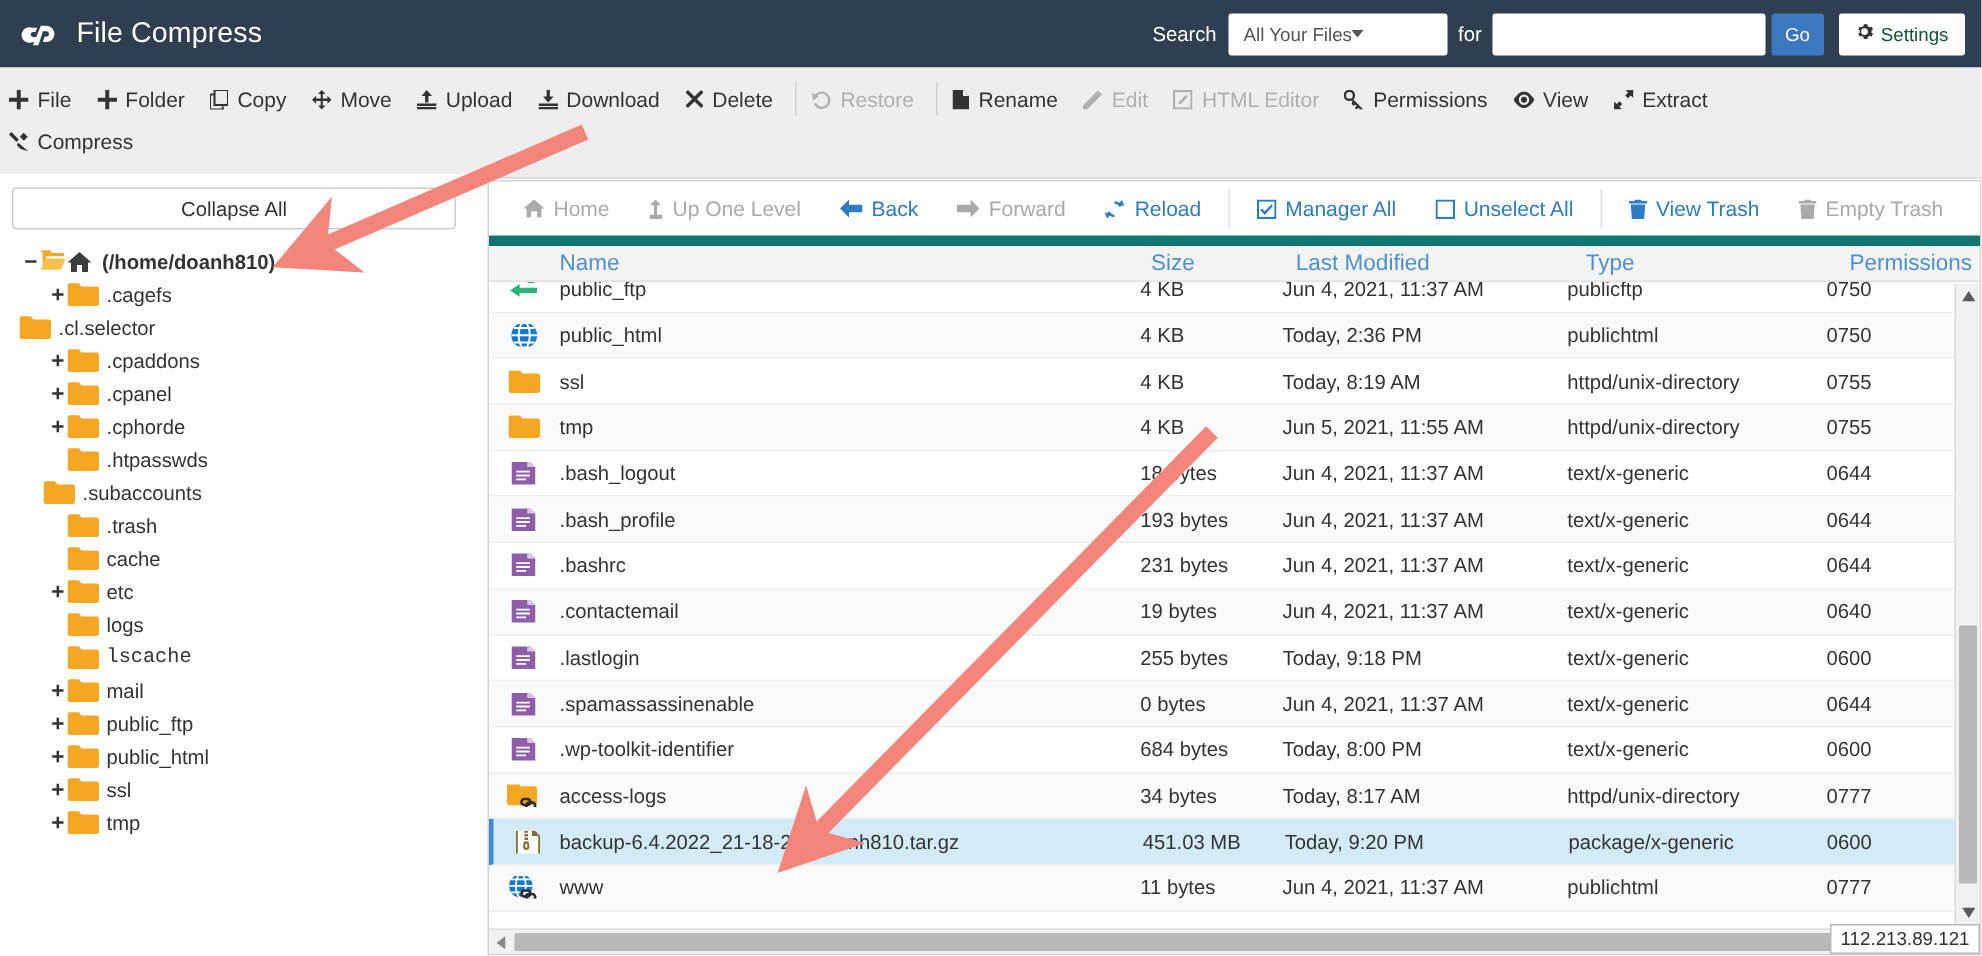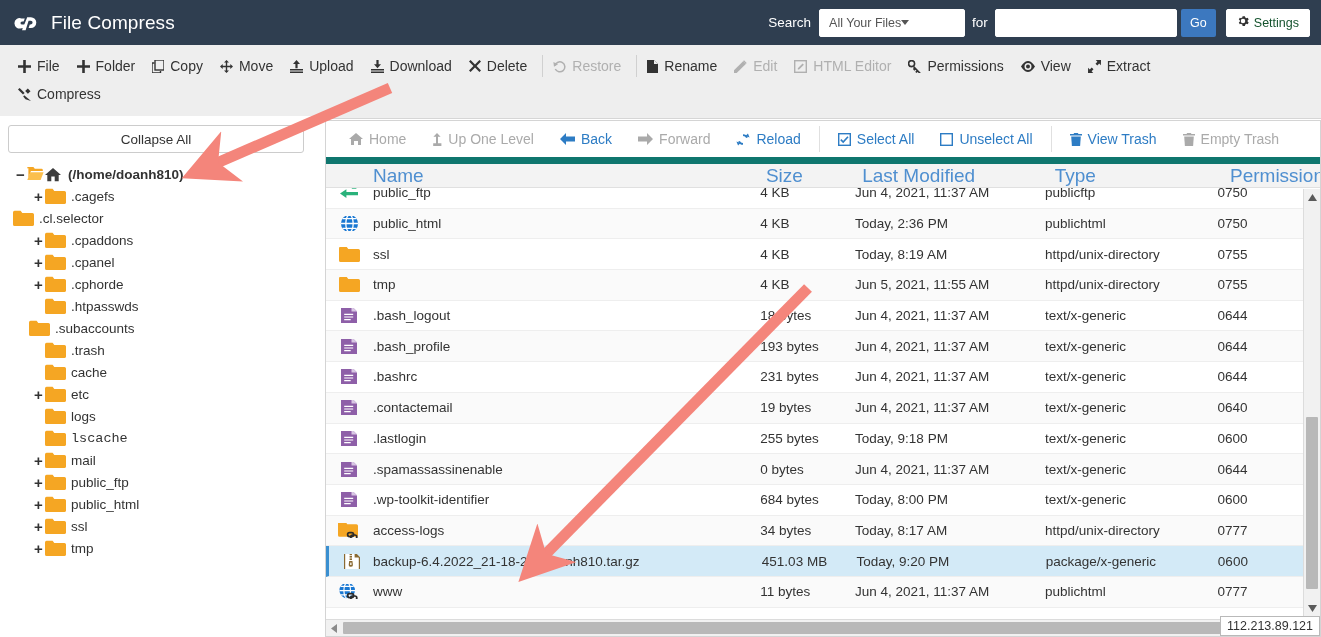--- a/index.html
+++ b/index.html
@@ -62,21 +62,21 @@
     border: 1px solid #fff; border-radius: 2px; margin-left: 10px;
     padding: 0 10px; cursor: pointer;
     display: flex; align-items: center; gap: 5px;
     font-family: "Liberation Sans", sans-serif;
   }
 
   
   .toolbar {
     position: absolute; left: 0; top: 45px; width: 1321px; height: 74px;
     background: #eeeeee; border-bottom: 1px solid #d6d6d6;
-    padding: 8px 10px 0 12px;
+    padding: 8px 10px 0 0;
   }
   .toolbar-row { display: flex; align-items: center; flex-wrap: wrap; }
   .tb-item {
     display: flex; align-items: center; gap: 6px;
     font-size: 14px; color: #333; padding: 5px 11px 5px 6px;
     cursor: pointer; white-space: nowrap;
   }
   .tb-item.disabled { color: #b0b0b0; cursor: default; }
   .tb-item .ic { display: inline-flex; align-items: center; font-size: 13px; }
   .tb-sep {
@@ -122,21 +122,21 @@
     display: flex; align-items: center; gap: 6px;
     font-size: 14px; color: #2d7cc4; padding: 4px 13px;
     cursor: pointer; white-space: nowrap;
   }
   .nav-item.disabled { color: #aaa; cursor: default; }
   .nav-sep { width: 1px; height: 26px; background: #e0e0e0; margin: 0 5px; }
 
   .tablehead {
     display: flex; height: 24px; align-items: center;
     background: #f3f3f3; border-bottom: 1px solid #e0e0e0;
-    font-size: 19px; color: #4f8fd0;
+    font-size: 15px; color: #4f8fd0;
   }
   .col-name   { width: 455px; padding-left: 47px; }
   .col-size   { width: 100px; }
   .col-mod    { width: 200px; }
   .col-type   { width: 182px; }
   .col-perm   { width: 90px; }
   .tablehead .ch { cursor: pointer; }
 
   .rows-viewport {
     position: relative; height: 427px; overflow: hidden;
@@ -596,21 +596,21 @@
           <span>Reload</span>
         </div>
         <div class="nav-sep"></div>
         <div class="nav-item">
           <span style="display: inline-flex;">
             <svg width="13" height="13" viewBox="0 0 13 13">
               <rect x="0.7" y="0.7" width="11.6" height="11.6" fill="none" stroke="currentColor" stroke-width="1.4"></rect>
               <path fill="none" stroke="currentColor" stroke-width="1.6" d="M2.8 6.6 5.2 9.1 10 3.8"></path>
             </svg>
           </span>
-          <span>Select All</span>
+          <span>Manager All</span>
         </div>
         <div class="nav-item">
           <span style="display: inline-flex;">
             <svg width="13" height="13" viewBox="0 0 13 13">
               <rect x="0.7" y="0.7" width="11.6" height="11.6" fill="none" stroke="currentColor" stroke-width="1.4"></rect>
             </svg>
           </span>
           <span>Unselect All</span>
         </div>
         <div class="nav-sep"></div>

